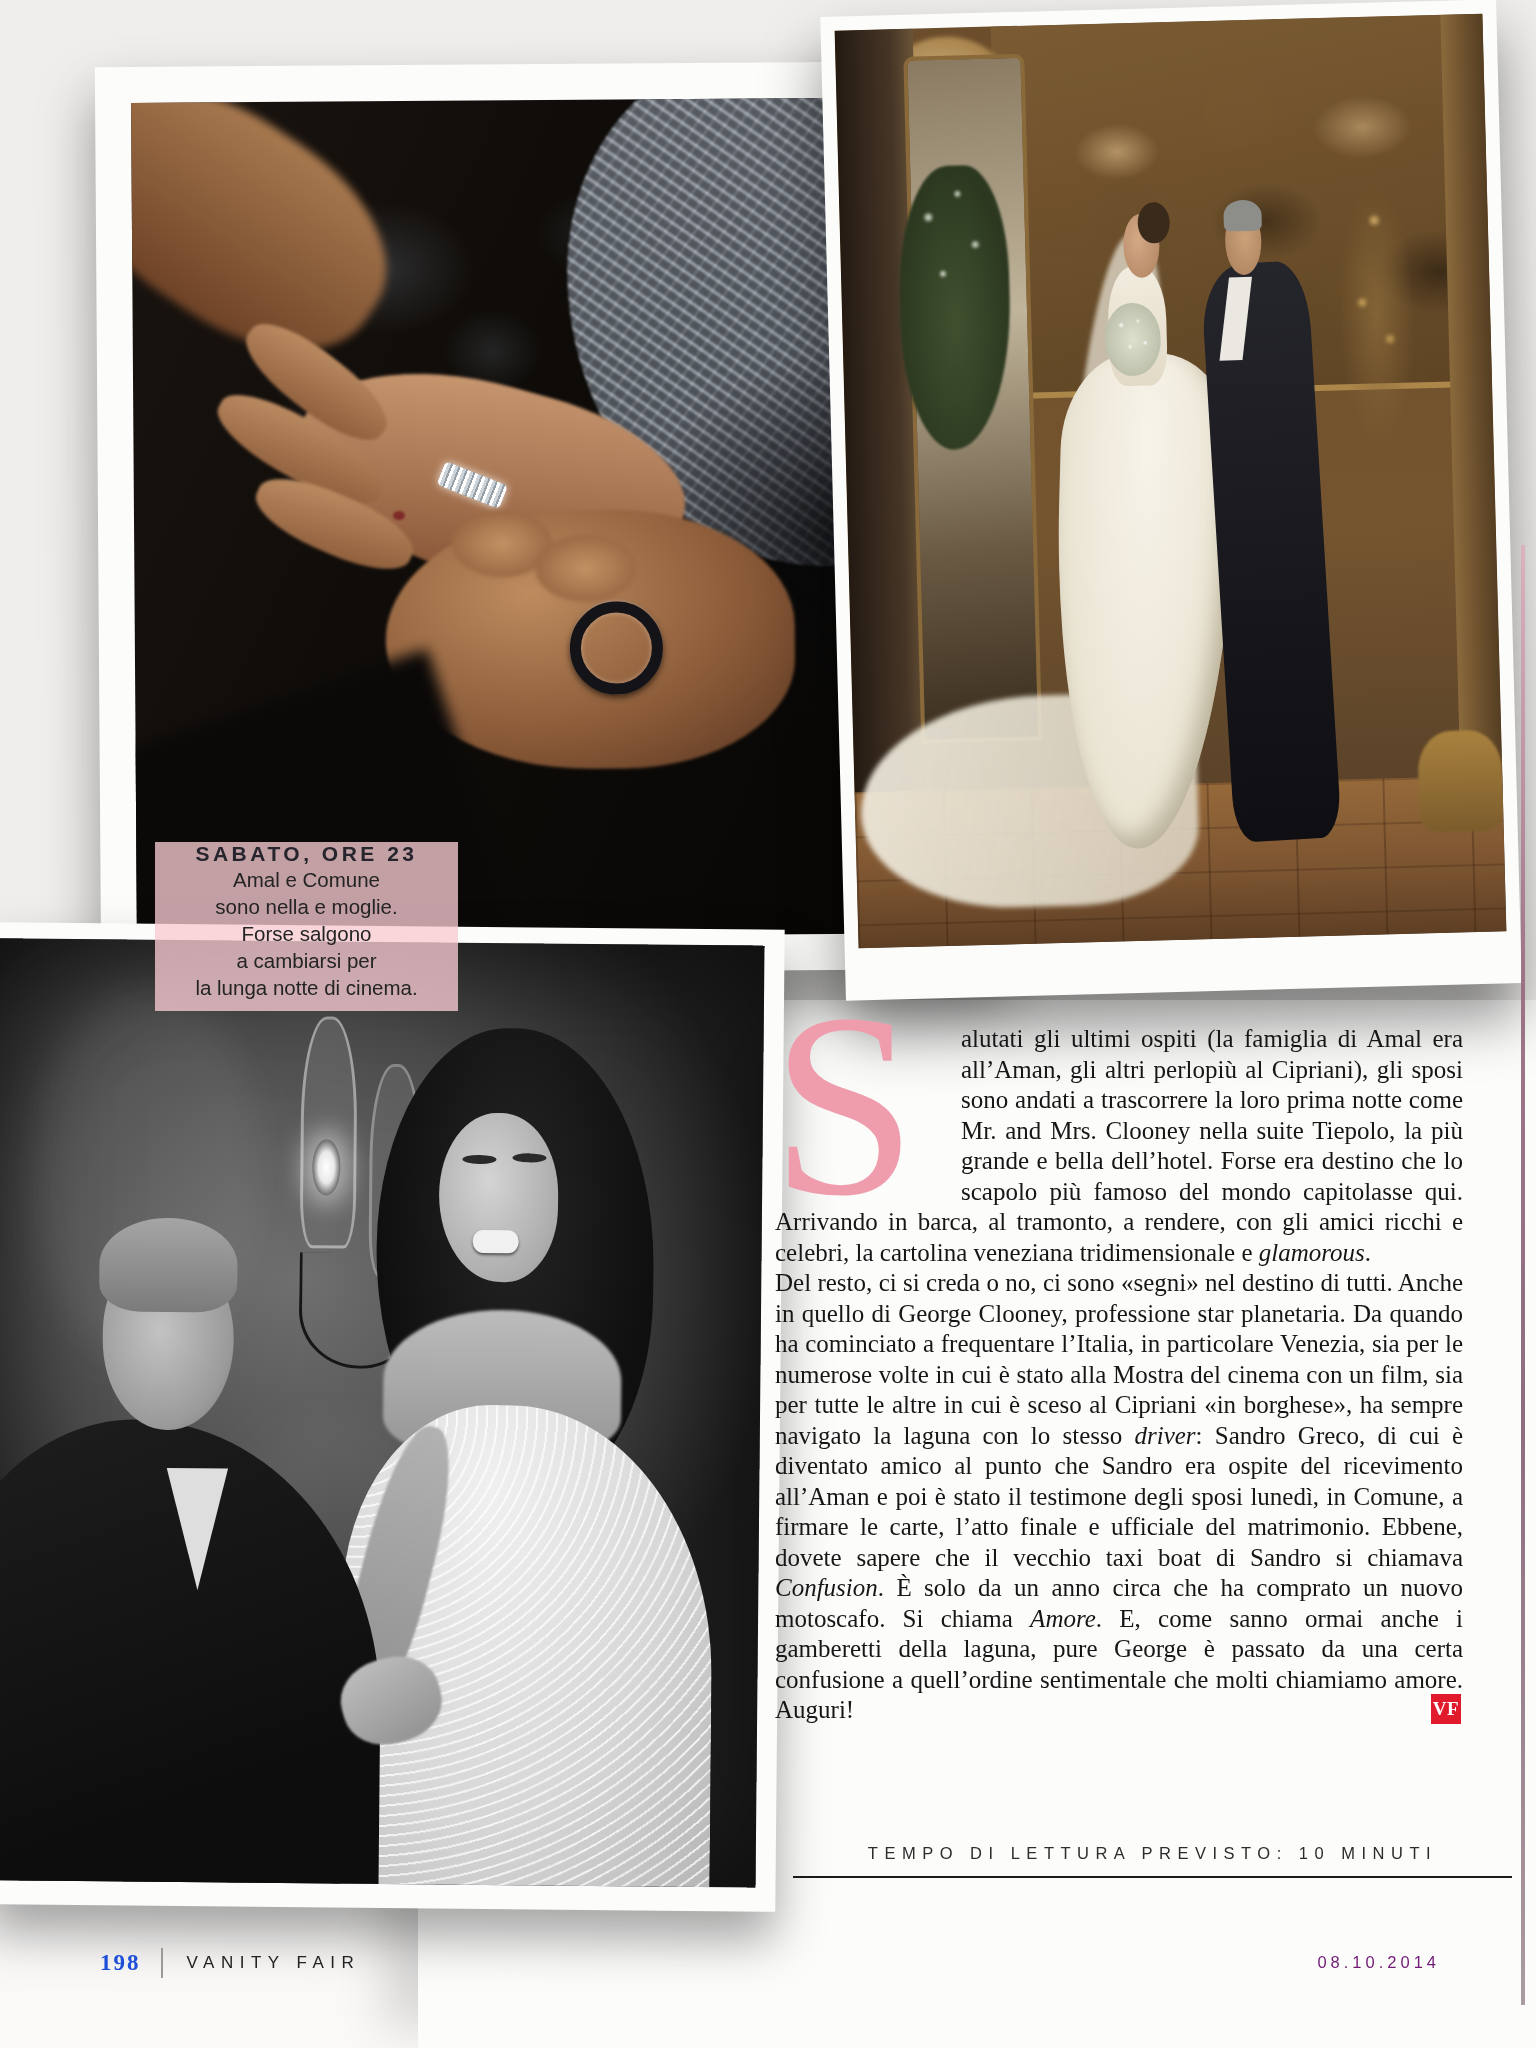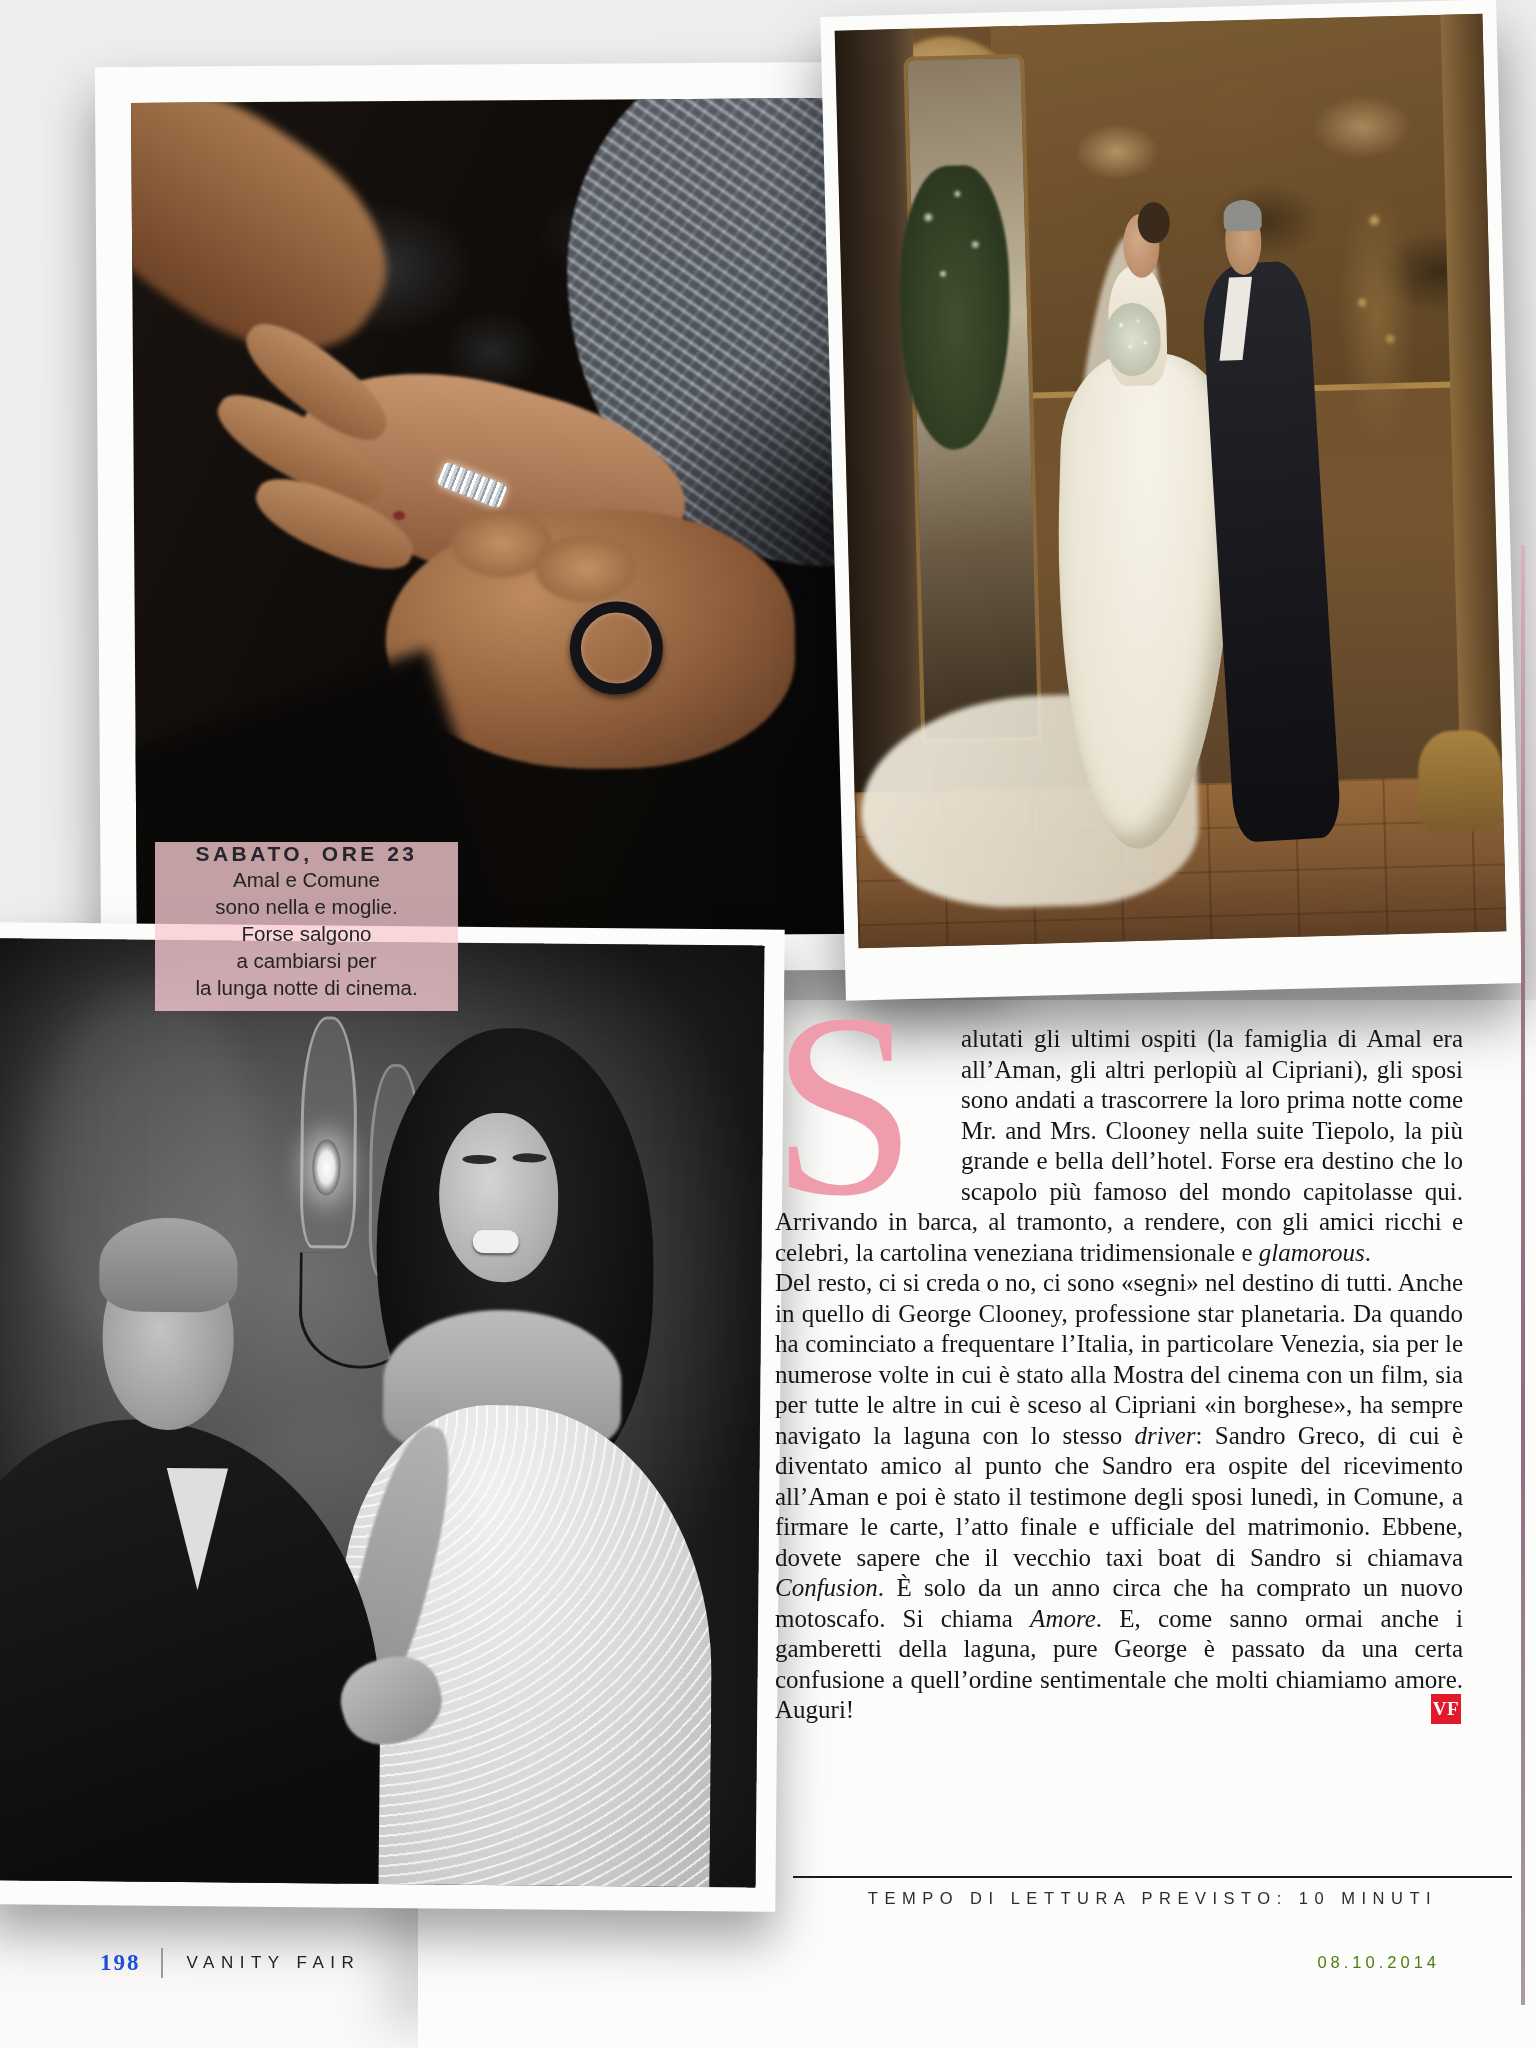--- a/index.html
+++ b/index.html
@@ -192,27 +192,27 @@
   .dc-glyph{position:absolute;left:-4px;top:-50px;font-size:262px;line-height:1;
     color:#ef9dac;font-family:"Liberation Serif",serif;}
   .p3{position:relative;}
   .it{font-style:italic;}
   .vf-mark{position:absolute;right:2px;bottom:2px;width:30px;height:30px;background:#e11b2c;
     color:#ffffff;font-family:"Liberation Serif",serif;font-weight:bold;font-size:19px;
     line-height:30px;text-align:center;letter-spacing:0.5px;}
 
   
   .tempo-rule{left:793px;top:1876px;width:719px;height:2px;background:#1a1a1a;z-index:7;}
-  .tempo{left:793px;top:1889px;width:719px;text-align:center;font-size:16.5px;
+  .tempo{left:793px;top:1844px;width:719px;text-align:center;font-size:16.5px;
     letter-spacing:6.5px;color:#2c2c2c;z-index:7;white-space:nowrap;}
   .footer-left{left:100px;top:1948px;display:flex;align-items:center;z-index:8;}
   .pg{font-family:"Liberation Serif",serif;font-weight:bold;font-size:23px;letter-spacing:2px;color:#1d4ed8;}
   .sep{width:2px;height:30px;background:#9a9a9a;margin:0 24px 0 20px;}
   .mag{font-size:17px;letter-spacing:6.5px;color:#222222;}
-  .footer-right{right:96px;top:1953px;font-size:16.5px;letter-spacing:4px;color:#4d7c0f;z-index:8;}
+  .footer-right{right:96px;top:1953px;font-size:16.5px;letter-spacing:4px;color:#701a75;z-index:8;}
 
   
   .page-edge{left:1521px;top:545px;width:4px;height:1460px;opacity:.85;z-index:9;
     background:linear-gradient(180deg,#dcaebc 0%,#bb8a9e 16%,#8e5f74 32%,#7a5468 60%,#9c8a92 100%);}
 </style>
 </head>
 <body>
 
 <div class="page">
 

